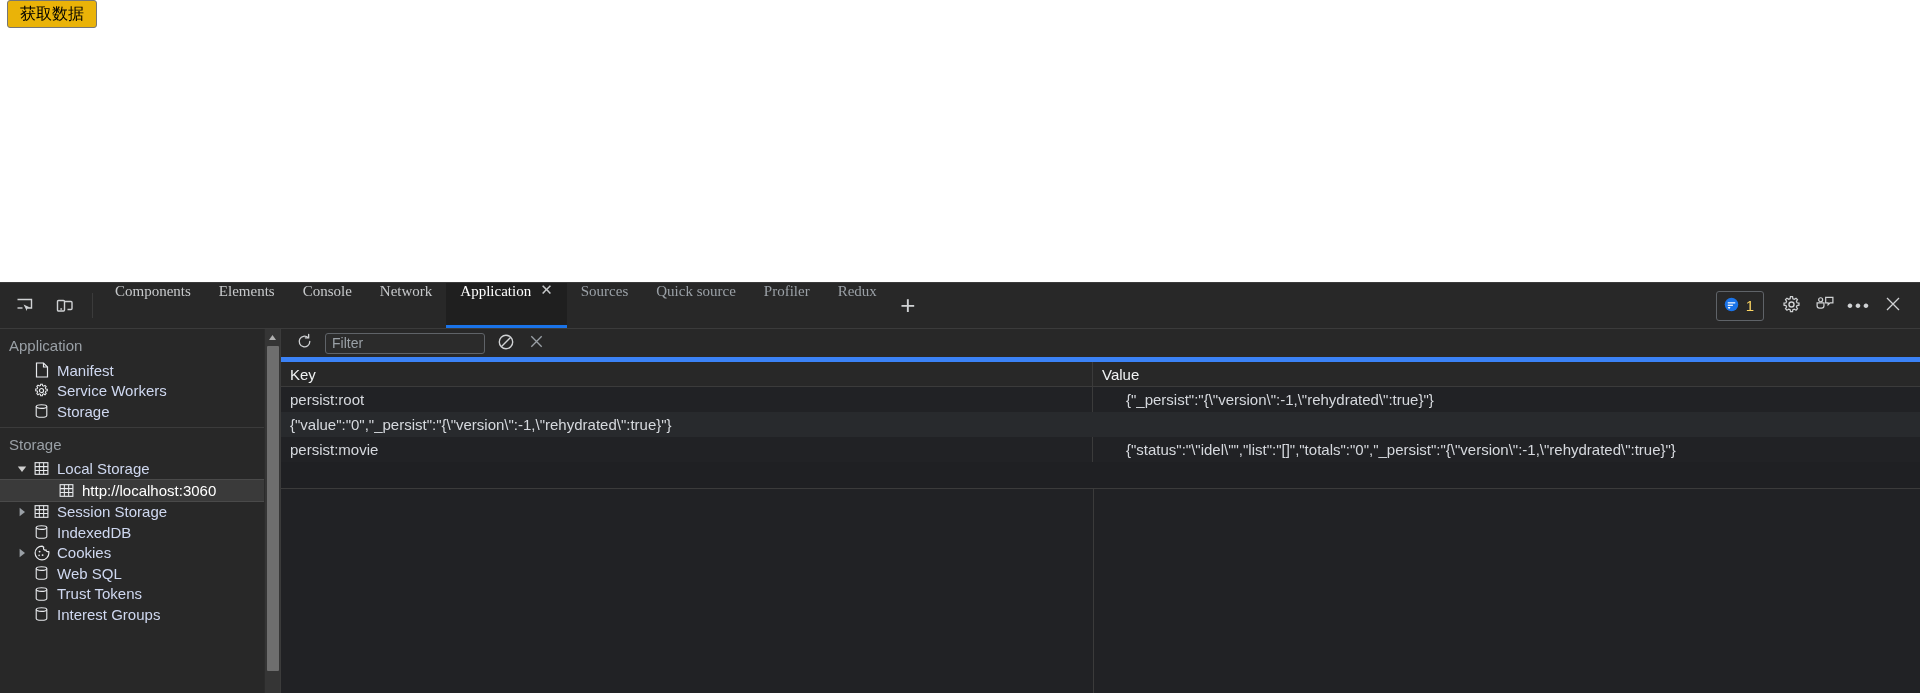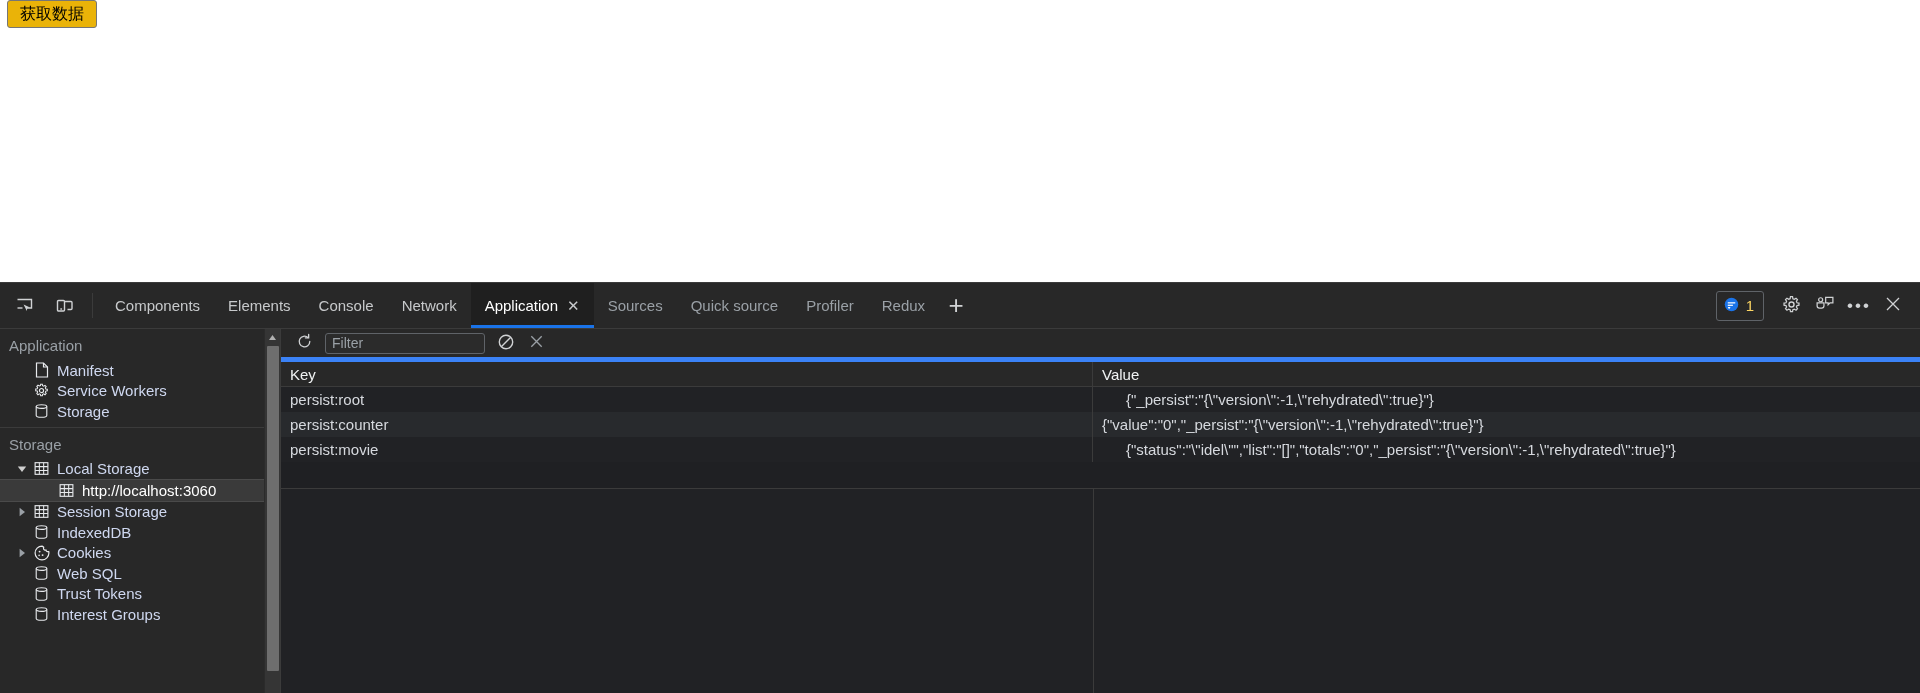--- a/index.html
+++ b/index.html
@@ -82,26 +82,27 @@
     background: #3b3b3b;
     margin: 10px 8px;
   }
   #tabs {
     display: flex;
     align-items: stretch;
   }
   .tab {
     position: relative;
     display: flex;
-    align-items: center;
-    padding: 12px 14px;
+    align-items: flex-start;
+    padding: 0 14px;
     font-size: 15px;
     color: #c7c9cb;
     cursor: default;
     white-space: nowrap;
+    font-family: Liberation Serif, serif;
   }
   .tab.dim { color: #9aa0a6; }
   .tab.active {
     color: #ffffff;
     background: #1f1f1f;
   }
   .tab.active::after {
     content: "";
     position: absolute;
     left: 0; right: 0; bottom: 0;
@@ -650,21 +651,20 @@
           <div class="td key">Key</div>
           <div class="td value">Value</div>
         </div>
 
         <div id="table-rows">
             <div class="tr row-a">
               <div class="td key">persist:root</div>
               <div class="td value">{"_persist":"{\"version\":-1,\"rehydrated\":true}"}</div>
             </div>
             <div class="tr row-b">
-              <div class="td key">persist:counter</div>
               <div class="td value">{"value":"0","_persist":"{\"version\":-1,\"rehydrated\":true}"}</div>
             </div>
             <div class="tr row-a">
               <div class="td key">persist:movie</div>
               <div class="td value">{"status":"\"idel\"","list":"[]","totals":"0","_persist":"{\"version\":-1,\"rehydrated\":true}"}</div>
             </div>
           </div>
 
         <div id="table-empty">
           <div class="top-line"></div>

